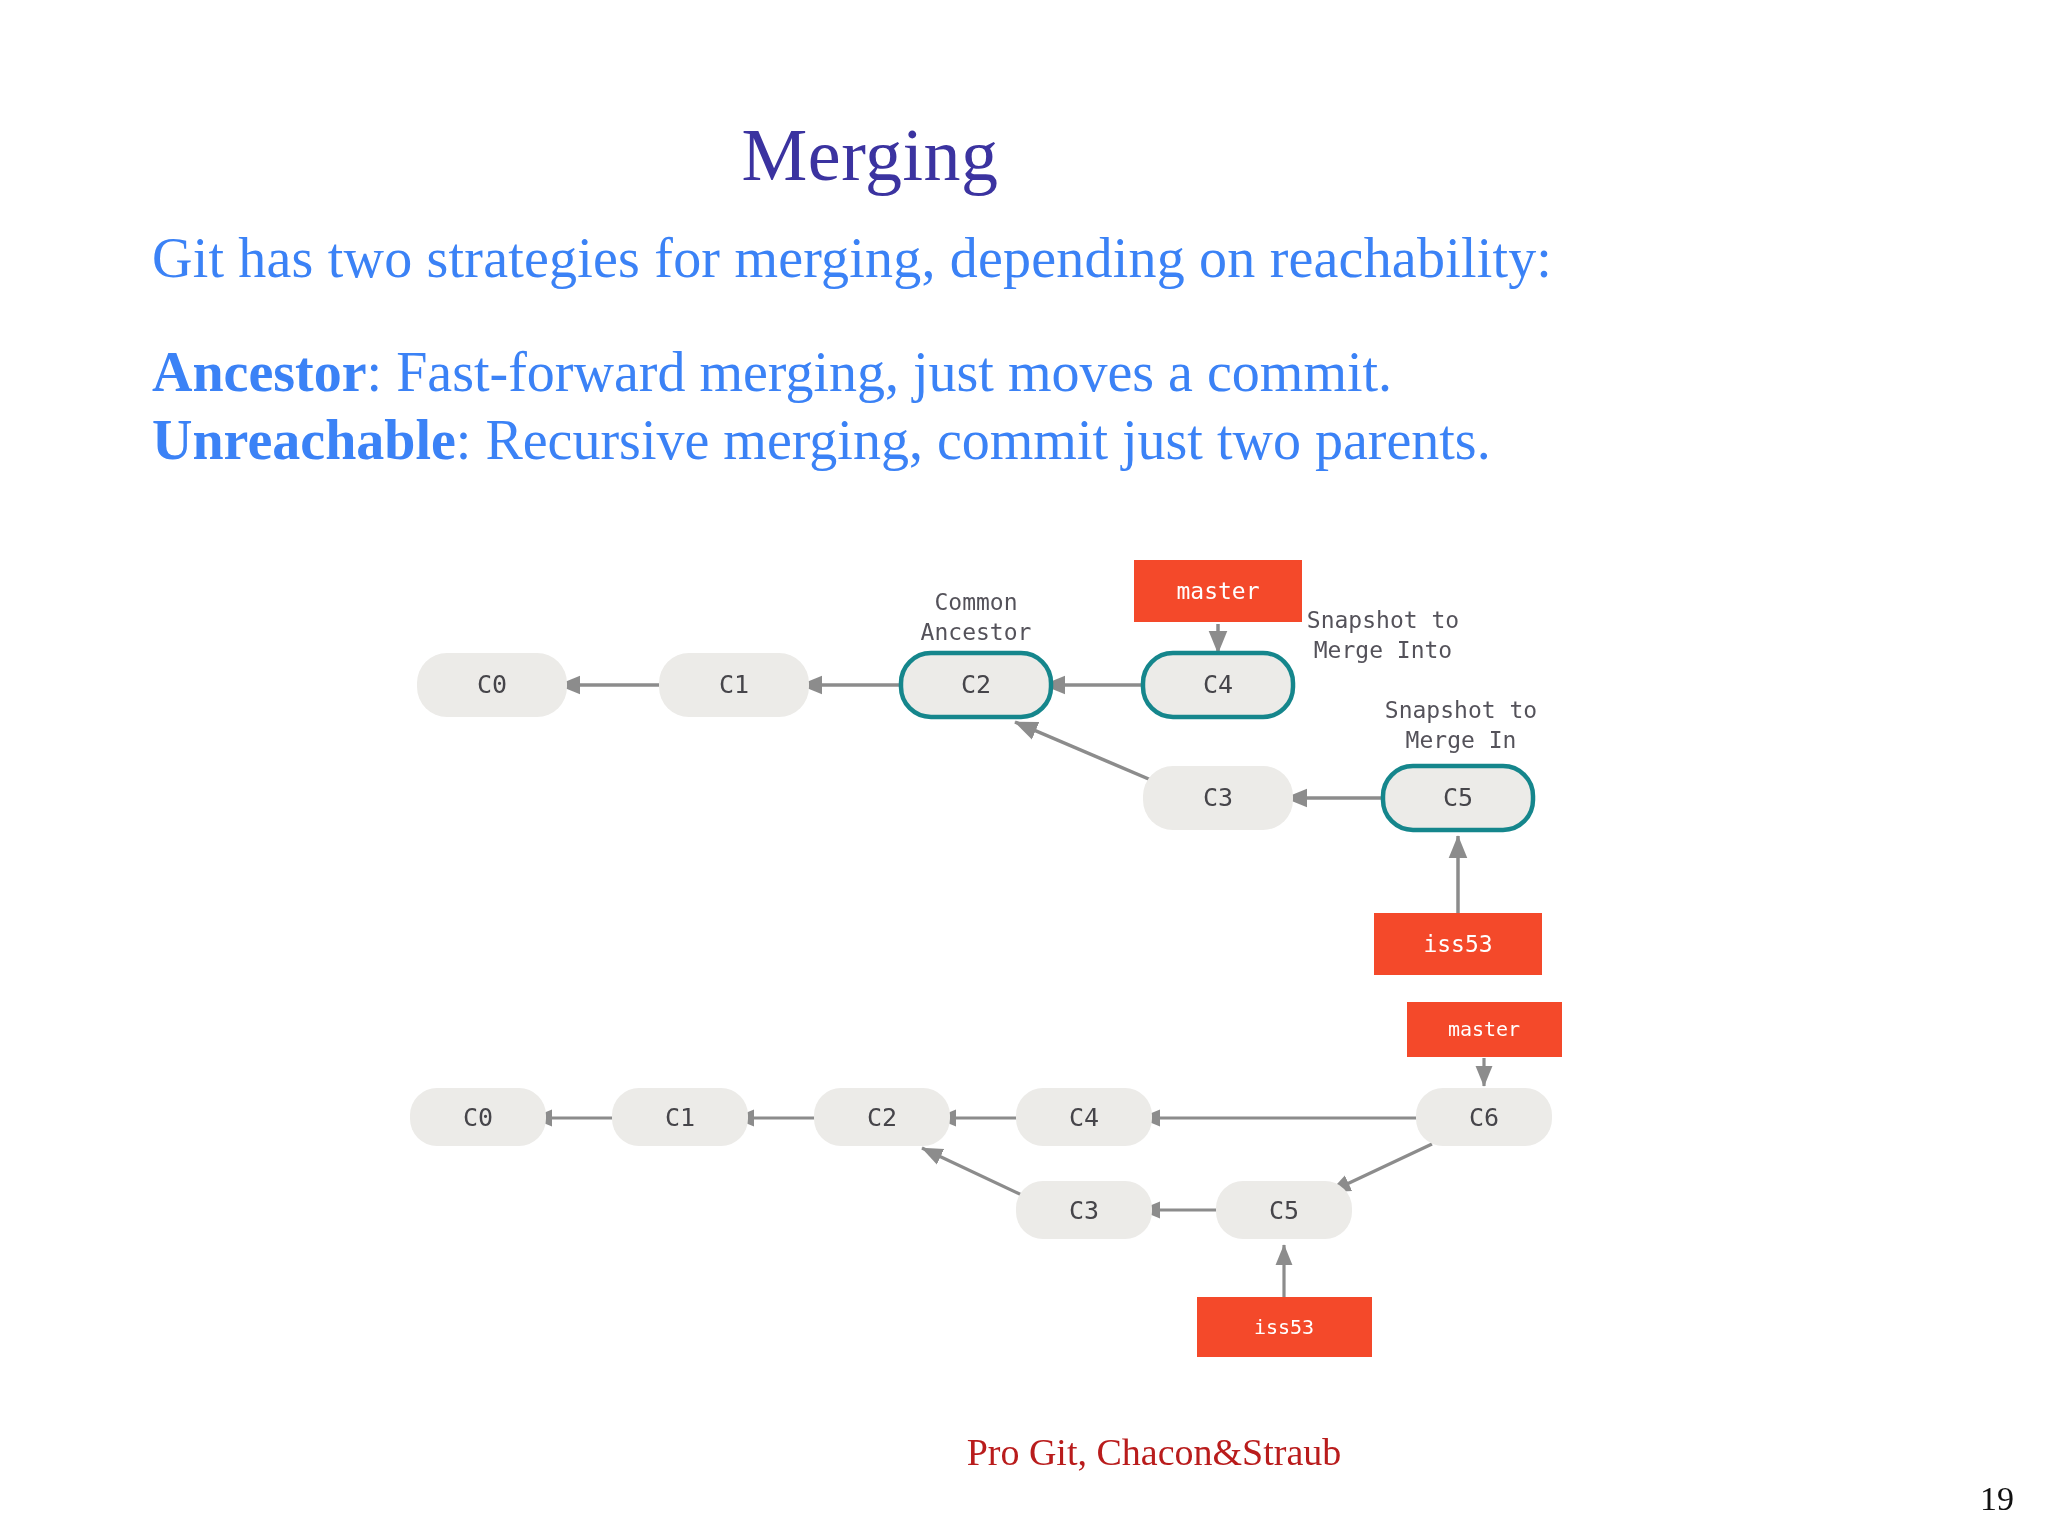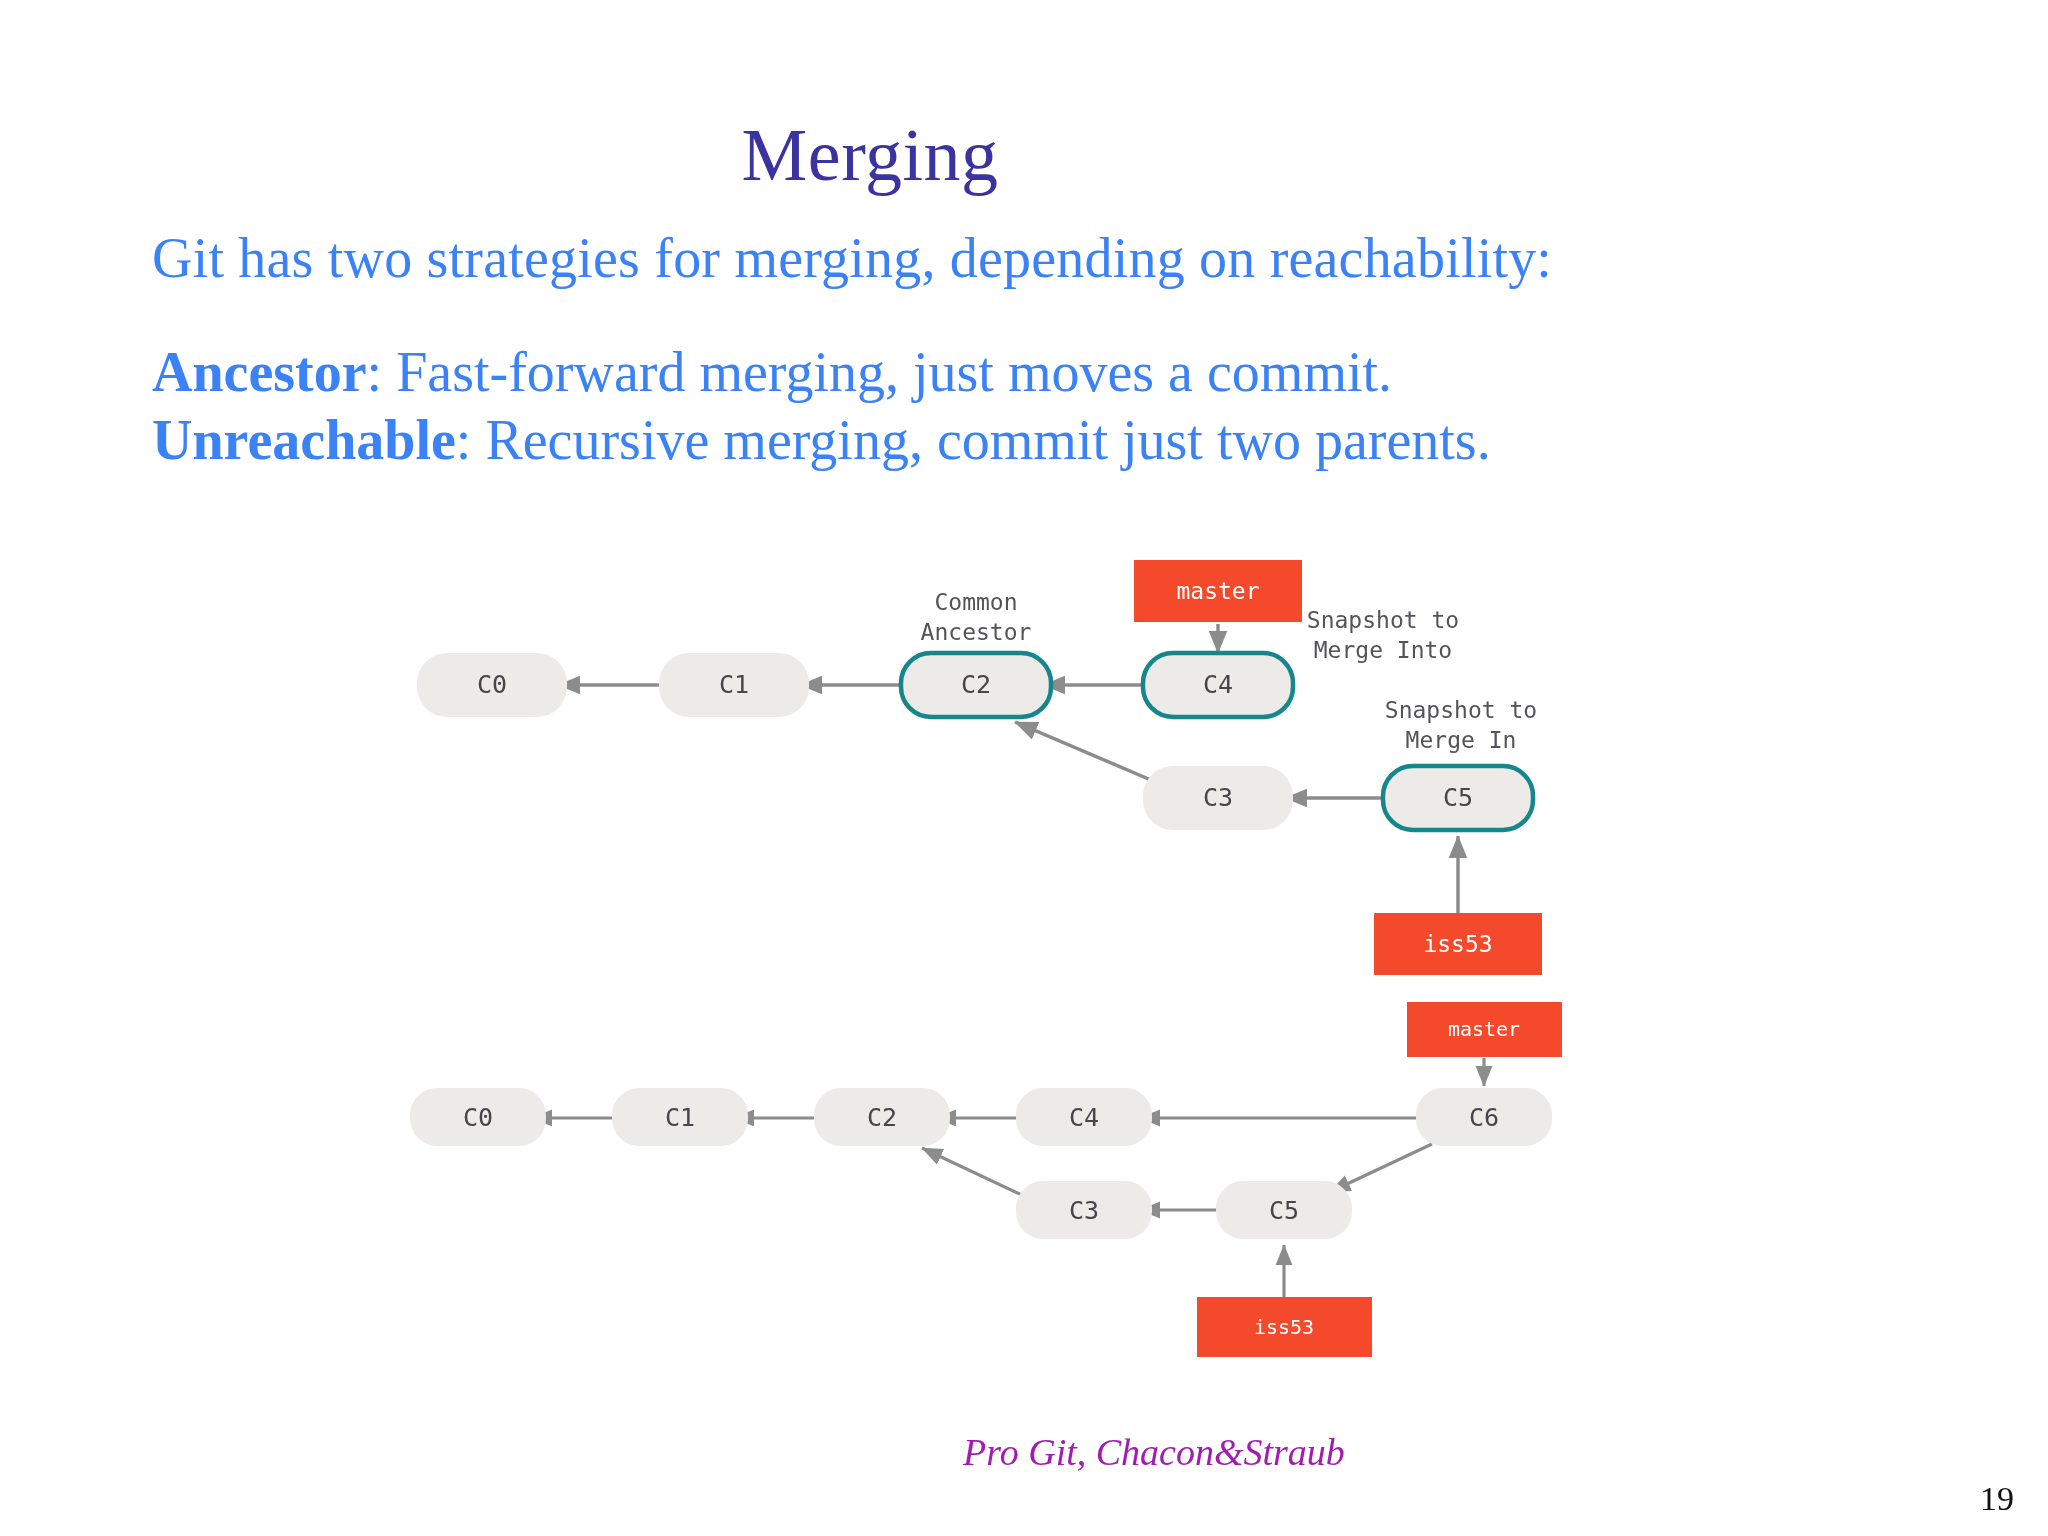--- a/index.html
+++ b/index.html
@@ -61,23 +61,22 @@
   
   #attribution {
     position: absolute;
     left: 0;
     top: 1430px;
     width: 2048px;
     text-align: center;
     padding-left: 260px;
     box-sizing: border-box;
     font-size: 38px;
-    color: #a21caf;
-    font-family: "Liberation Serif", "DejaVu Serif", serif;
-    font-style: italic;
+    color: #b91c1c;
+    font-family: "Liberation Serif", "DejaVu Serif", serif;
   }
 
   
   #page-number {
     position: absolute;
     right: 34px;
     bottom: 18px;
     font-size: 34px;
     color: #111111;
     font-family: "Liberation Serif", "DejaVu Serif", serif;

